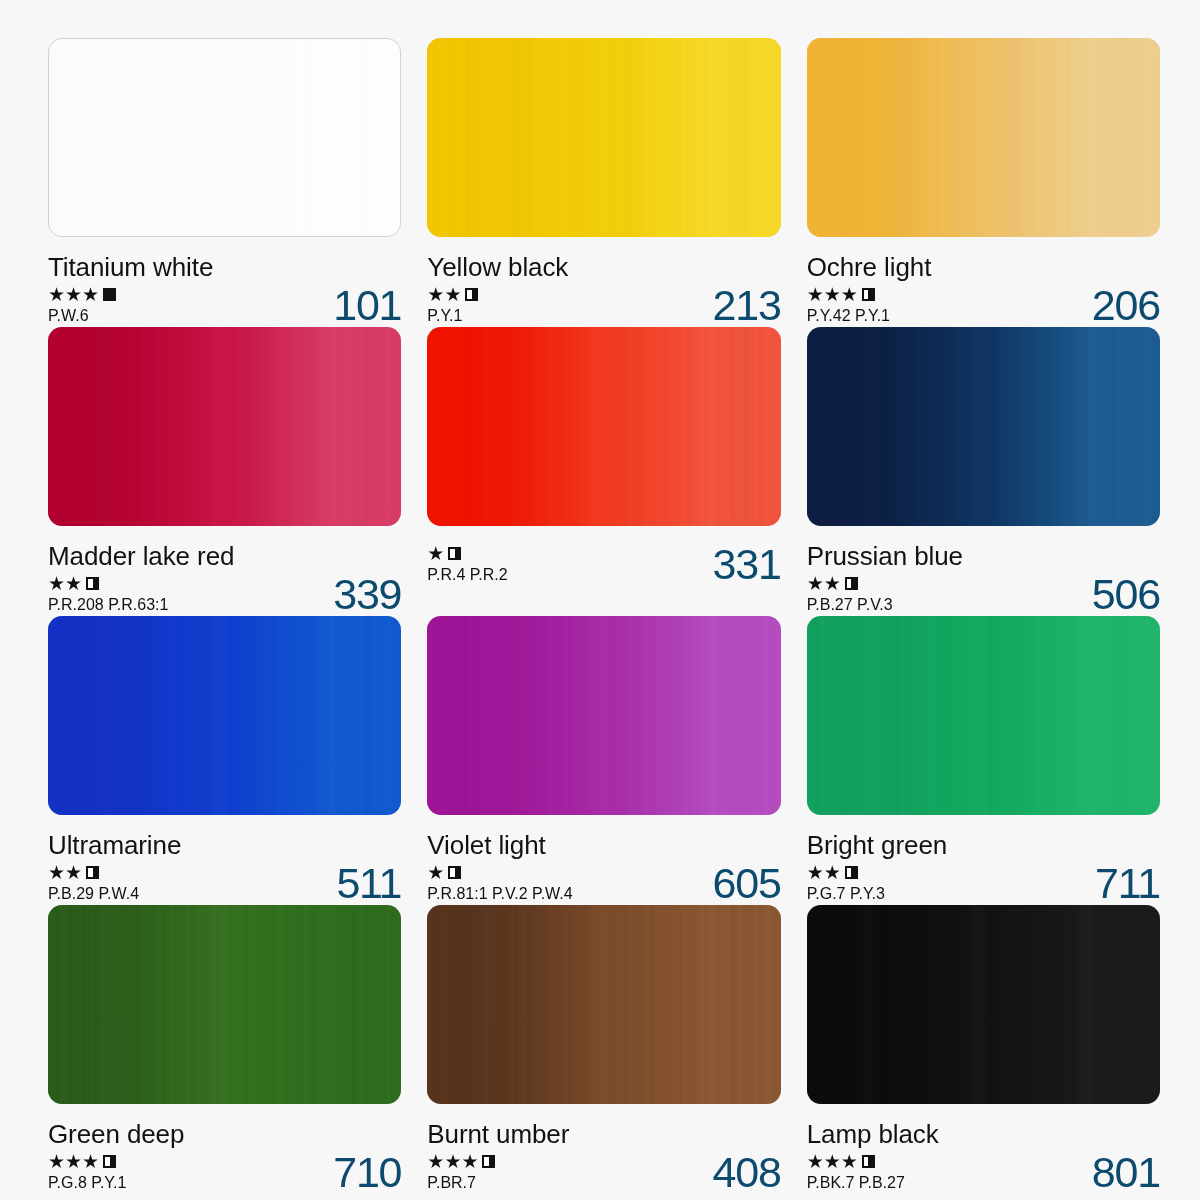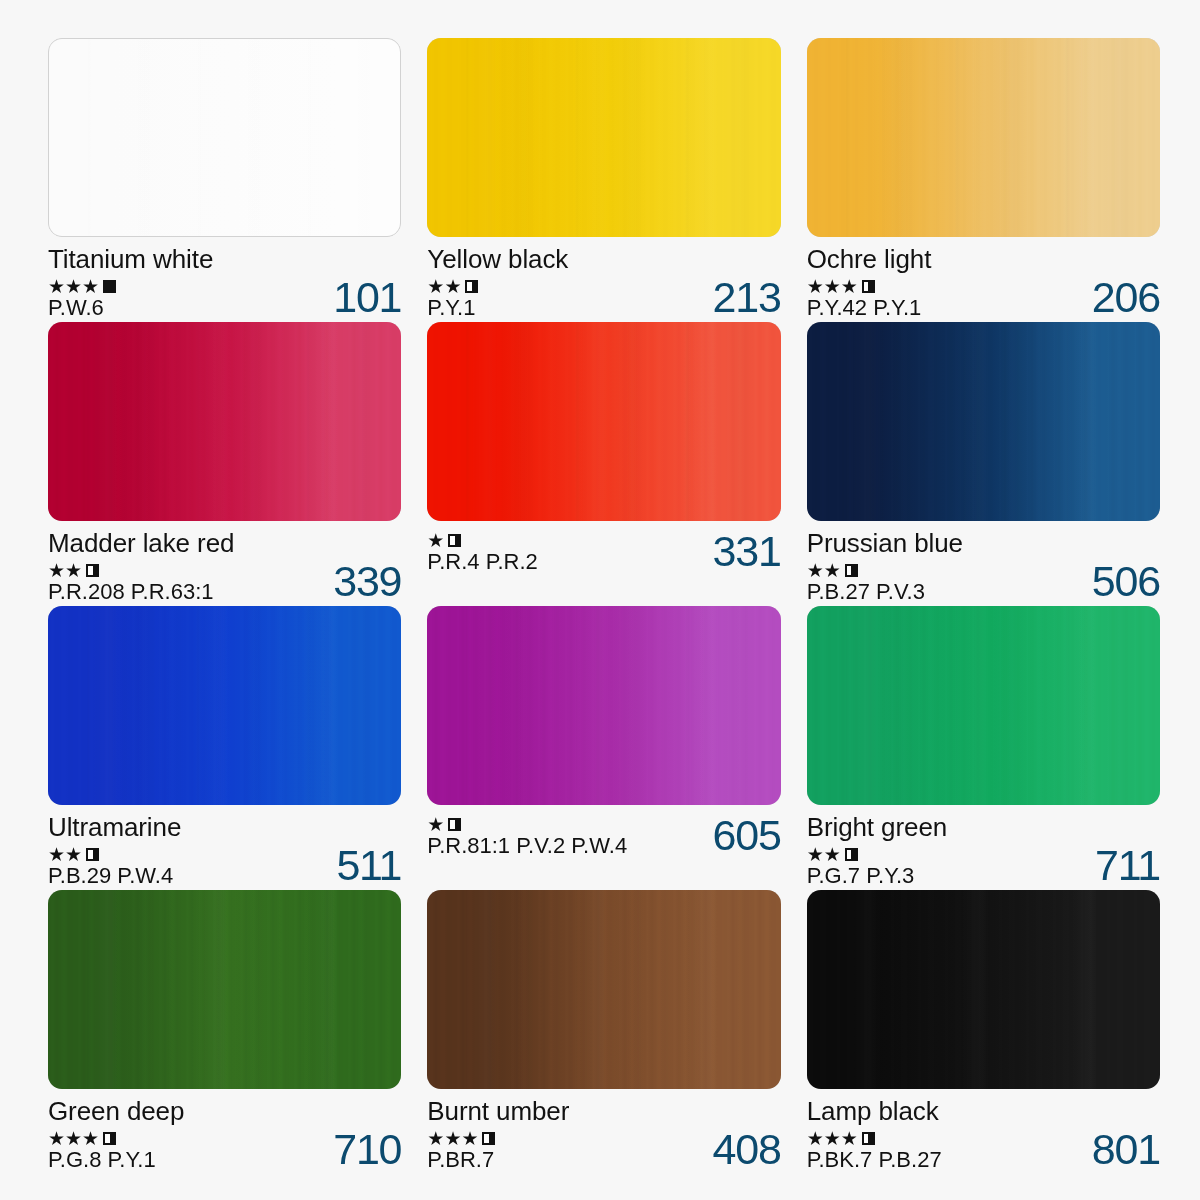--- a/index.html
+++ b/index.html
@@ -78,21 +78,21 @@
         rgba(0,0,0,0.04) 97px,
         rgba(255,255,255,0) 110px);
   }
   .chip.bordered {
     border: 1px solid #d2d2d2;
     height: 197px;
   }
 
   
   .caption {
-    margin-top: 7px;
+    margin-top: 15px;
     position: relative;
   }
   .name {
     font-size: 26px;
     line-height: 30px;
     color: #121212;
     letter-spacing: -0.1px;
     white-space: nowrap;
   }
   .meta {
@@ -131,21 +131,21 @@
     background: #111;
   }
   .opacity-box.half::after {
     content: "";
     position: absolute;
     top: 0; right: 0; bottom: 0;
     width: 50%;
     background: #111;
   }
   .pigments {
-    font-size: 22px;
+    font-size: 16px;
     line-height: 22px;
     color: #111;
     margin-top: 2px;
     white-space: nowrap;
   }
   .code {
     font-size: 43px;
     line-height: 43px;
     color: #0c4a6e;
     font-weight: 400;
@@ -306,20 +306,21 @@
         </div>
       </div>
     </div>
     <div class="swatch-cell">
       <div class="chip">
         <div class="paint" style="background: linear-gradient(90deg, rgb(157, 20, 150) 0%, rgb(157, 20, 150) 18%, rgb(168, 43, 168) 52%, rgb(180, 76, 192) 82%, rgb(180, 76, 192) 100%);"></div>
         <div class="streaks" style="opacity: 0.5;"></div>
         <div class="streaks2" style="opacity: 0.3;"></div>
       </div>
       <div class="caption">
+        <div class="name">Violet light</div>
         <div class="meta">
           <div class="meta-left">
             <div class="rating">
               <span class="star">★</span>
               <span class="opacity-box half"></span>
             </div>
             <div class="pigments">P.R.81:1 P.V.2 P.W.4</div>
           </div>
           <div class="code">605</div>
         </div>

